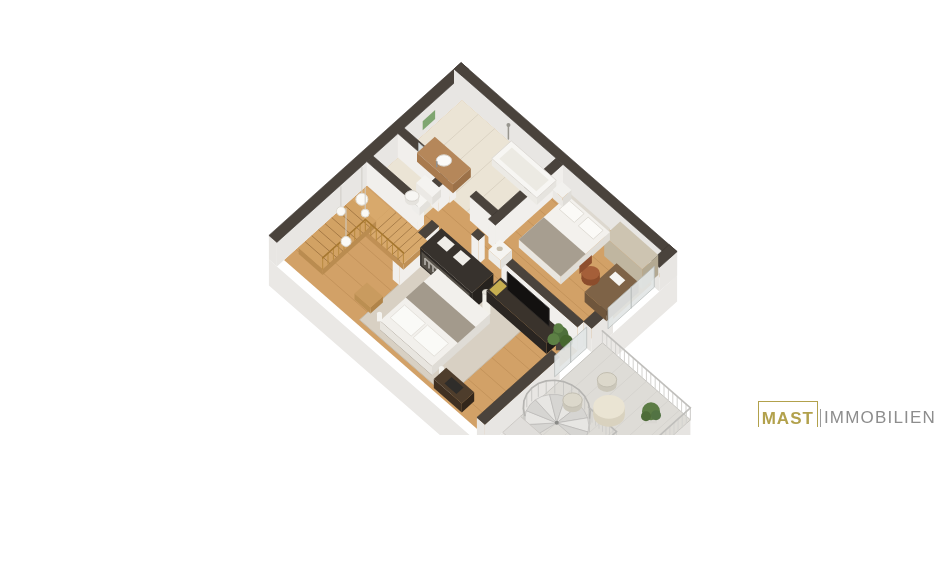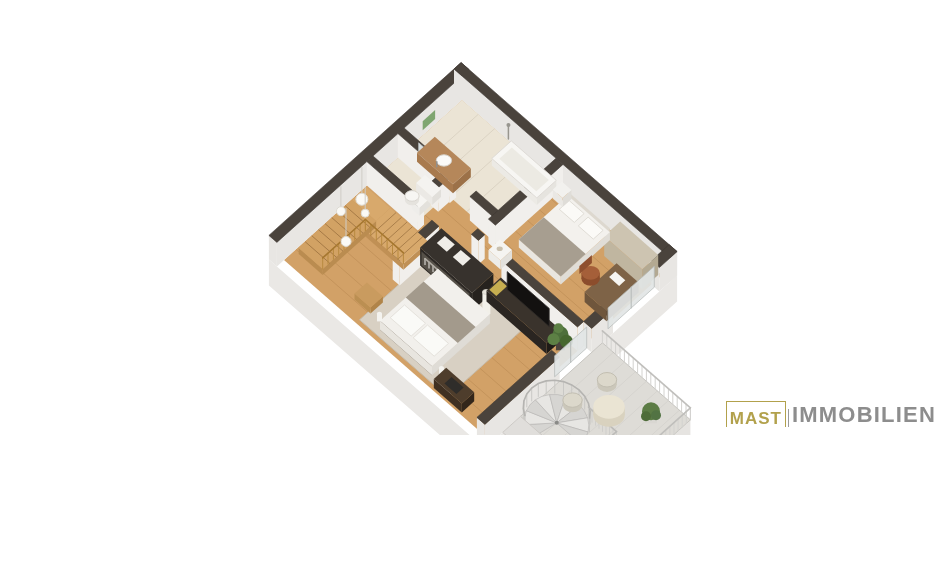--- a/index.html
+++ b/index.html
@@ -4,21 +4,21 @@
 <style>
   html,body{margin:0;padding:0;background:#ffffff;}
   .stage{position:relative;width:950px;height:435px;background:#ffffff;overflow:hidden;
          font-family:"Liberation Sans",sans-serif;border-radius:10px;}
   #plan{position:absolute;left:0;top:0;}
   .logo{position:absolute;right:14px;bottom:8px;display:flex;align-items:flex-end;}
   .logo-mark{display:flex;align-items:flex-end;justify-content:center;
              border:1.5px solid #b2a14c;border-bottom:none;padding:8px 3px 0 3px;}
   .logo-mark span{color:#b2a14c;font-weight:bold;font-size:17px;letter-spacing:1px;line-height:1;}
   .logo-sep{width:1px;height:18px;background:#9a9a9a;margin:0 3px 0 2px;}
-  .logo-suffix{color:#8d8d8d;font-size:22px;letter-spacing:1.2px;line-height:1;padding-bottom:1px;font-weight:bold;}
+  .logo-suffix{color:#8d8d8d;font-size:17px;letter-spacing:1.2px;line-height:1;padding-bottom:1px;}
 </style>
 </head>
 <body>
 
 <div class="stage">
   <svg id="plan" width="950" height="575" viewBox="0 0 950 575">
       <g>
         <path d="M677.1,275.6L484.9,448.4L268.9,259.4L268.9,285.4L484.9,474.4L677.1,301.6Z" fill="#eae8e5"></path>
       </g>
       <g>

